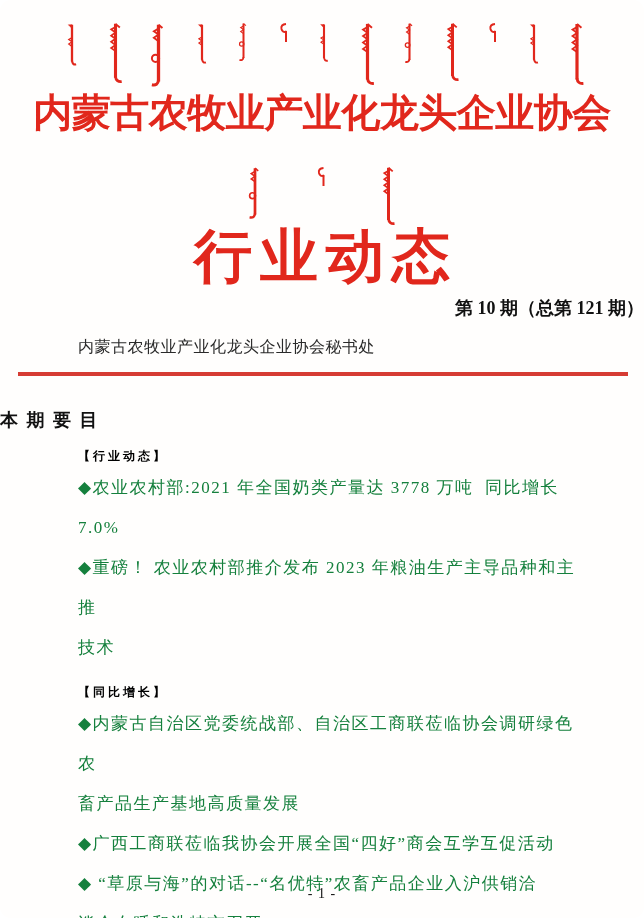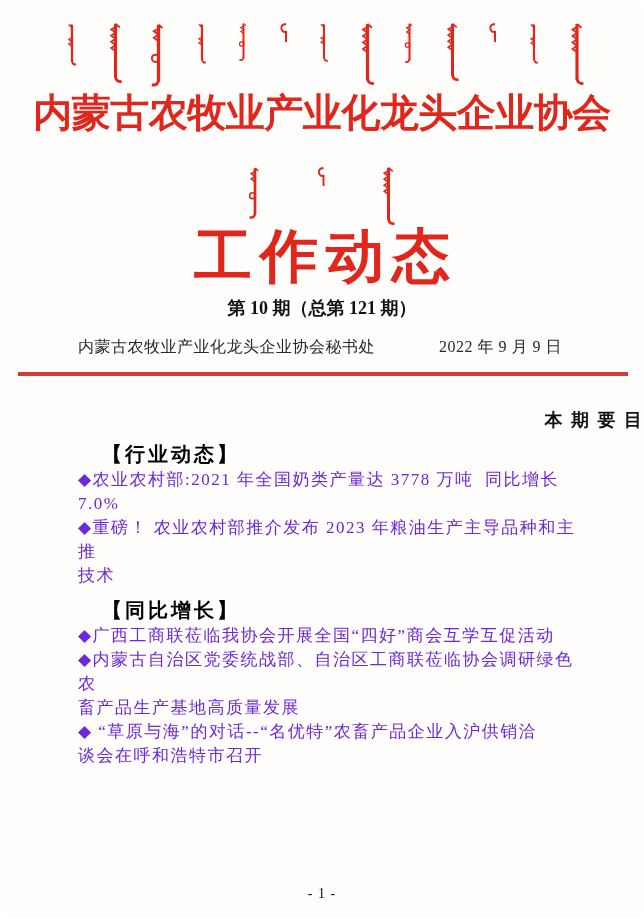--- a/index.html
+++ b/index.html
@@ -56,21 +56,21 @@
     font-size: 58px;
     font-weight: bold;
     letter-spacing: 8px;
     padding-left: 8px; 
     color: #e1271c;
     white-space: nowrap;
   }
   .issue-line {
     position: absolute;
     top: 296px; left: 0; right: 0;
-    text-align: center;
+    text-align: right;
     font-size: 18px;
     font-weight: bold;
     color: #111111;
     white-space: nowrap;
   }
   .info-row {
     position: absolute;
     top: 337px; left: 78px; right: 82px;
     display: flex;
     justify-content: space-between;
@@ -82,48 +82,47 @@
   .red-rule {
     position: absolute;
     top: 372px; left: 18px;
     width: 610px; height: 4px;
     background: #d63c34;
   }
 
   
   .toc-heading {
     position: absolute;
-    top: 408px; left: 12px; right: 0;
-    text-align: right;
+    top: 408px; left: 0; right: 0;
+    text-align: left;
     font-size: 18px;
     font-weight: bold;
     letter-spacing: 2px;
     color: #111111;
     white-space: nowrap;
   }
   .toc {
     position: absolute;
     top: 444px; left: 78px;
     width: 502px;
   }
   .sec-title {
-    font-family: Liberation Mono, monospace;
-    font-size: 20px;
+    font-family: Liberation Sans, sans-serif;
+    font-size: 12px;
     font-weight: bold;
     letter-spacing: 3px;
     line-height: 24px;
     color: #000000;
-    margin-left: 24px;
   }
   .sec-title.spaced { margin-top: 12px; }
   .toc-item {
     font-size: 17px;
     letter-spacing: 1.5px;
-    line-height: 24px;
-    color: #6d28d9;
+    line-height: 40px;
+    color: #15803d;
     white-space: pre-wrap;
   }
 
   
   .footer {
     position: absolute;
     top: 886px; left: 0; right: 0;
     text-align: center;
     font-size: 14px;
     letter-spacing: 1px;
@@ -220,43 +219,42 @@
         <use href="#mg-loop"></use>
       </svg>
     <svg class="mg" width="13" height="22">
         <use href="#mg-tiny"></use>
       </svg>
     <svg class="mg" width="17" height="60">
         <use href="#mg-tall"></use>
       </svg>
   </div>
 
-  <h2 class="bulletin-title">工作动态</h2>
+  <h2 class="bulletin-title">行业动态</h2>
 
   <div class="issue-line">第 10 期（总第 121 期）</div>
 
   <div class="info-row">
     <span>内蒙古农牧业产业化龙头企业协会秘书处</span>
-    <span>2022 年 9 月 9 日</span>
   </div>
 
   <div class="red-rule"></div>
 
   <div class="toc-heading">本 期 要 目</div>
 
   <div class="toc">
     <div class="sec-title">【行业动态】</div>
     <div class="toc-item">◆农业农村部:2021 年全国奶类产量达 3778 万吨  同比增长 7.0%</div>
     <div class="toc-item">◆重磅！ 农业农村部推介发布 2023 年粮油生产主导品种和主推
 技术</div>
 
     <div class="sec-title spaced">【同比增长】</div>
-    <div class="toc-item">◆广西工商联莅临我协会开展全国“四好”商会互学互促活动</div>
     <div class="toc-item">◆内蒙古自治区党委统战部、自治区工商联莅临协会调研绿色农
 畜产品生产基地高质量发展</div>
+    <div class="toc-item">◆广西工商联莅临我协会开展全国“四好”商会互学互促活动</div>
     <div class="toc-item">◆ “草原与海”的对话--“名优特”农畜产品企业入沪供销洽
 谈会在呼和浩特市召开</div>
 
   </div>
 
   <div class="footer">- 1 -</div>
 
 </div>
 
 </body></html>

